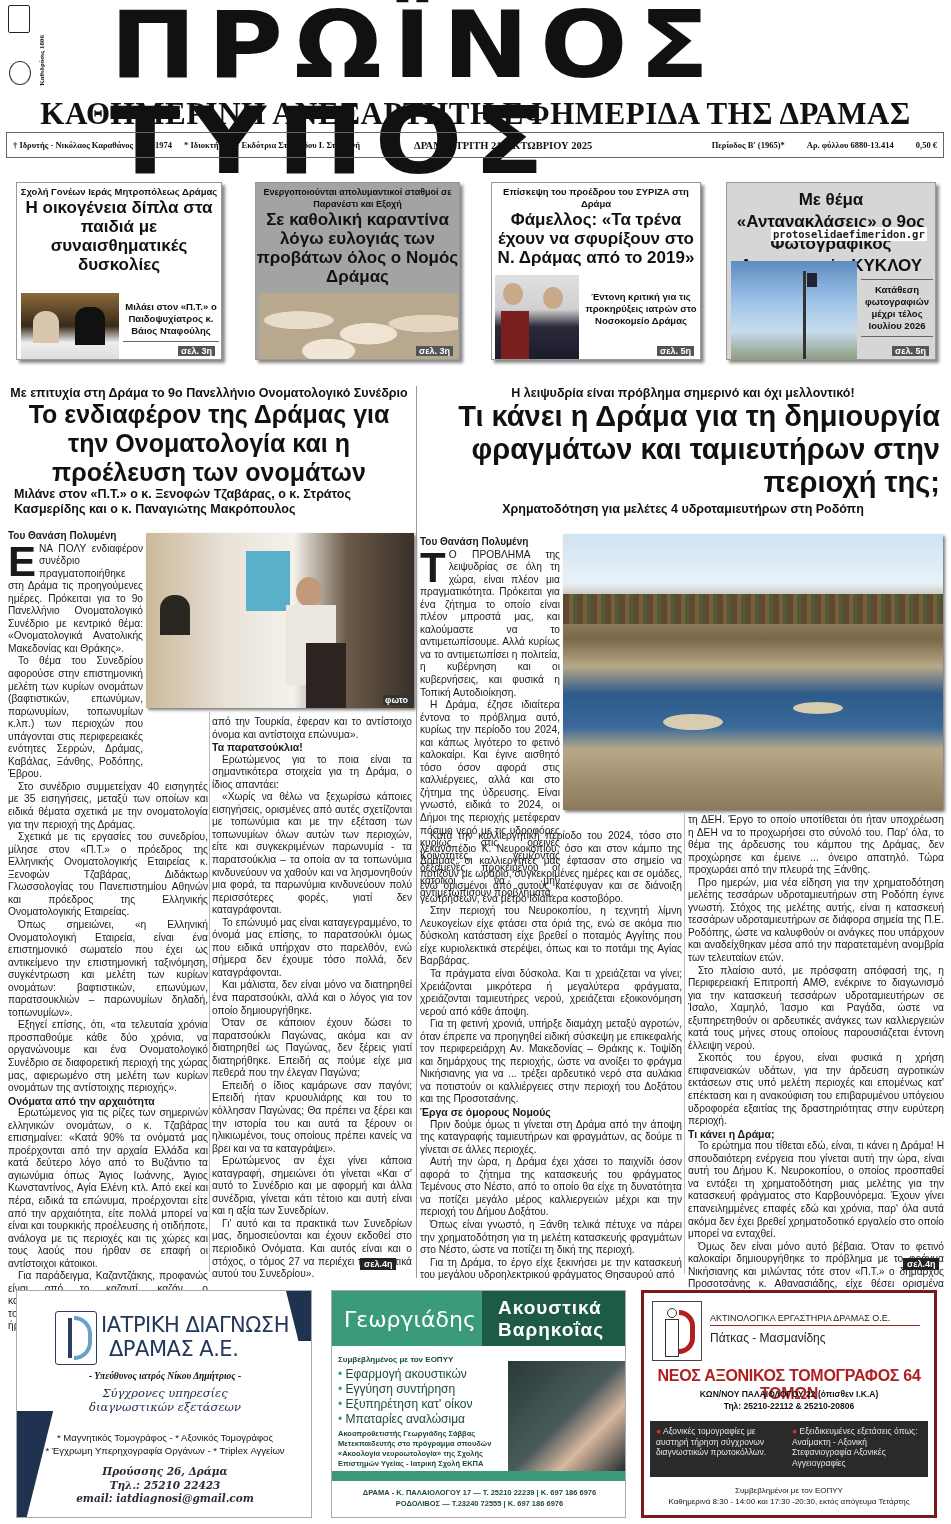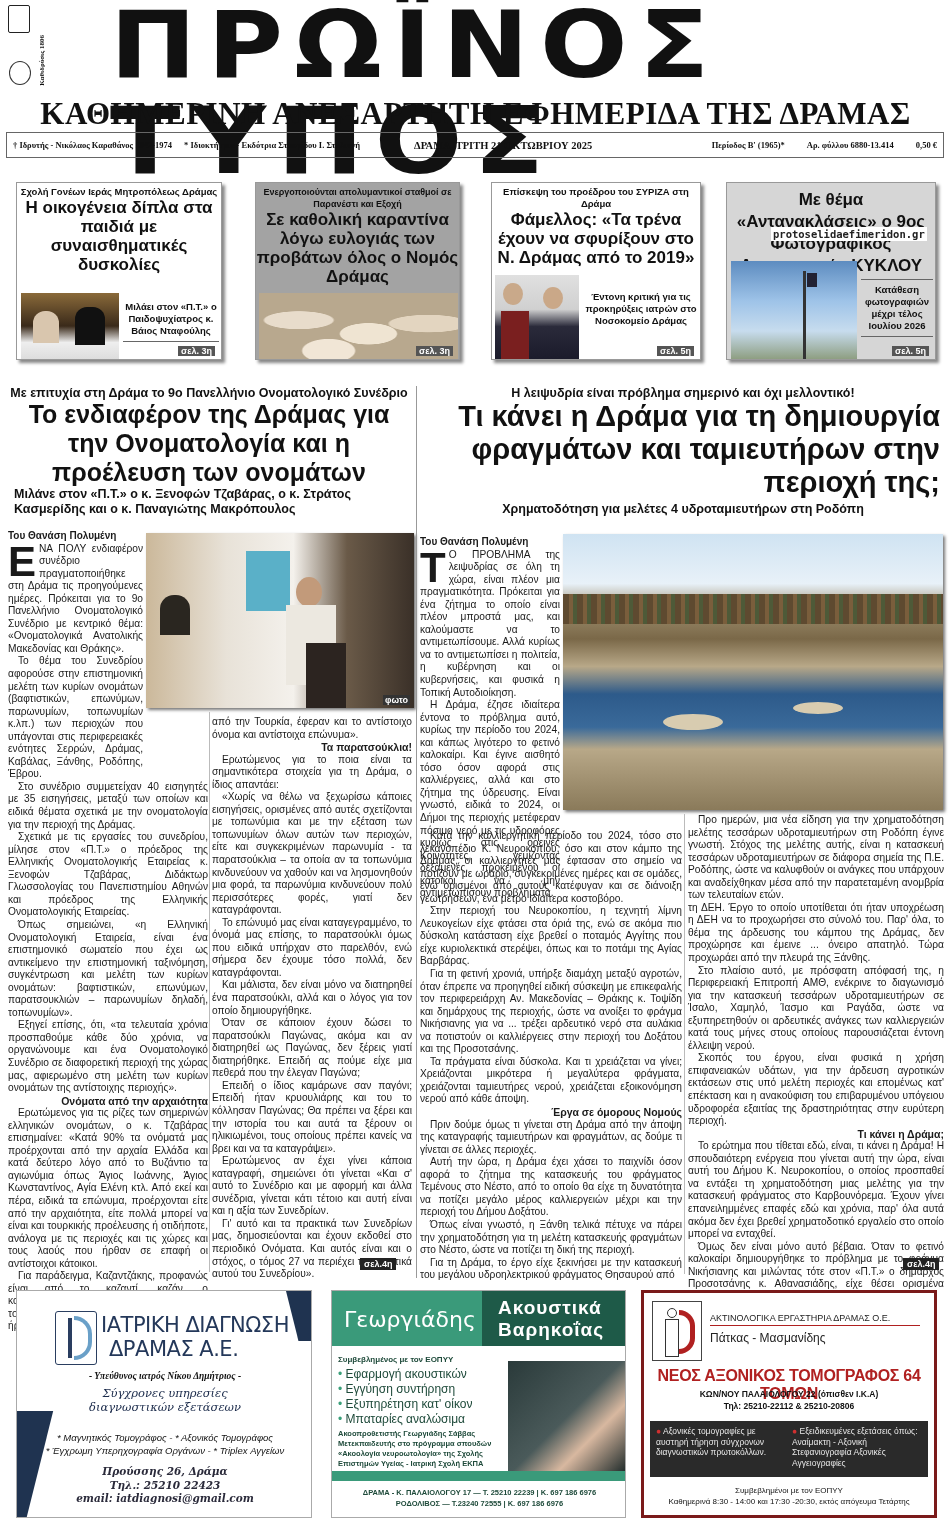--- a/index.html
+++ b/index.html
@@ -20,21 +20,21 @@
 .teaser .side{font-size:9.5px;font-weight:bold;line-height:12px}
 .teaser .page{position:absolute;right:6px;bottom:3px;font-size:9px;font-weight:bold;color:#fff;background:#555;padding:0 3px}
 .photo{position:absolute;overflow:hidden}
 
 .kick{font-size:12.5px;font-weight:bold;text-align:center}
 .h1{font-size:25px;font-weight:bold;text-align:center;line-height:29px}
 .h1b{font-size:29px;font-weight:bold;text-align:right;line-height:33px}
 .sub{font-size:12.5px;font-weight:bold;line-height:15px}
 .body{font-size:10.2px;line-height:12.55px;text-align:justify;color:#1a1a1a}
 .body p{text-indent:10px}
-.body h4{text-align:right;font-size:10.5px;font-weight:bold}
+.body h4{text-align:left;font-size:10.5px;font-weight:bold}
 .byline{font-size:10px;font-weight:bold}
 .dropcap{float:left;font-size:42px;line-height:36px;font-weight:bold;margin-right:3px;margin-top:1px}
 .pagebadge{background:#222;color:#fff;font-size:9px;font-weight:bold;padding:1px 4px;position:absolute}
 .colrule{width:1px;background:#bbb}
 
 .ad{top:1290px;height:228px;border:1px solid #aaa;overflow:hidden}
 </style>
 </head>
 <body>
 
@@ -154,32 +154,32 @@
 </div>
 
 <div class="abs body" style="left:420px;top:536px;width:140px">
   <div class="byline">Του Θανάση Πολυμένη</div>
   <span class="dropcap">Τ</span><span>Ο ΠΡΟΒΛΗΜΑ της λειψυδρίας σε όλη τη χώρα, είναι πλέον μια πραγματικότητα. Πρόκειται για ένα ζήτημα το οποίο είναι πλέον μπροστά μας, και καλούμαστε να το αντιμετωπίσουμε. Αλλά κυρίως να το αντιμετωπίσει η πολιτεία, η κυβέρνηση και οι κυβερνήσεις, και φυσικά η Τοπική Αυτοδιοίκηση.</span>
   <p>Η Δράμα, έζησε ιδιαίτερα έντονα το πρόβλημα αυτό, κυρίως την περίοδο του 2024, και κάπως λιγότερο το φετινό καλοκαίρι. Και έγινε αισθητό τόσο όσον αφορά στις καλλιέργειες, αλλά και στο ζήτημα της ύδρευσης. Είναι γνωστό, ειδικά το 2024, οι Δήμοι της περιοχής μετέφεραν πόσιμο νερό με τις υδροφόρες κυρίως στις ορεινές Κοινότητες, γεμίζοντας δεξαμενές, προκειμένου οι κάτοικοι να μην αντιμετωπίσουν προβλήματα.</p>
 </div>
 <div class="abs body" style="left:420px;top:830px;width:262px">
   <p>Κατά την καλλιεργητική περίοδο του 2024, τόσο στο λεκανοπέδιο Κ. Νευροκοπίου, όσο και στον κάμπο της Δράμας, οι καλλιεργητές μας έφτασαν στο σημείο να ποτίζουν με ωράριο, συγκεκριμένες ημέρες και σε ομάδες, ενώ ορισμένοι από αυτούς κατέφυγαν και σε διάνοιξη γεωτρήσεων, ένα μέτρο ιδιαίτερα κοστοβόρο.</p>
   <p>Στην περιοχή του Νευροκοπίου, η τεχνητή λίμνη Λευκογείων είχε φτάσει στα όριά της, ενώ σε ακόμα πιο δύσκολη κατάσταση είχε βρεθεί ο ποταμός Αγγίτης που είχε κυριολεκτικά στερέψει, όπως και το ποτάμι της Αγίας Βαρβάρας.</p>
+  <p>Τα πράγματα είναι δύσκολα. Και τι χρειάζεται να γίνει; Χρειάζονται μικρότερα ή μεγαλύτερα φράγματα, χρειάζονται ταμιευτήρες νερού, χρειάζεται εξοικονόμηση νερού από κάθε άποψη.</p>
   <p>Για τη φετινή χρονιά, υπήρξε διαμάχη μεταξύ αγροτών, όταν έπρεπε να προηγηθεί ειδική σύσκεψη με επικεφαλής τον περιφερειάρχη Αν. Μακεδονίας – Θράκης κ. Τοψίδη και δημάρχους της περιοχής, ώστε να ανοίξει το φράγμα Νικήσιανης για να ... τρέξει αρδευτικό νερό στα αυλάκια να ποτιστούν οι καλλιέργειες στην περιοχή του Δοξάτου και της Προσοτσάνης.</p>
-  <p>Τα πράγματα είναι δύσκολα. Και τι χρειάζεται να γίνει; Χρειάζονται μικρότερα ή μεγαλύτερα φράγματα, χρειάζονται ταμιευτήρες νερού, χρειάζεται εξοικονόμηση νερού από κάθε άποψη.</p>
   <h4>Έργα σε όμορους Νομούς</h4>
   <p>Πριν δούμε όμως τι γίνεται στη Δράμα από την άποψη της καταγραφής ταμιευτήρων και φραγμάτων, ας δούμε τι γίνεται σε άλλες περιοχές.</p>
   <p>Αυτή την ώρα, η Δράμα έχει χάσει το παιχνίδι όσον αφορά το ζήτημα της κατασκευής του φράγματος Τεμένους στο Νέστο, από το οποίο θα είχε τη δυνατότητα να ποτίζει μεγάλο μέρος καλλιεργειών μέχρι και την περιοχή του Δήμου Δοξάτου.</p>
   <p>Όπως είναι γνωστό, η Ξάνθη τελικά πέτυχε να πάρει την χρηματοδότηση για τη μελέτη κατασκευής φραγμάτων στο Νέστο, ώστε να ποτίζει τη δική της περιοχή.</p>
   <p>Για τη Δράμα, το έργο είχε ξεκινήσει με την κατασκευή του μεγάλου υδροηλεκτρικού φράγματος Θησαυρού από</p>
 </div>
 <div class="abs colrule" style="left:684px;top:814px;height:460px"></div>
 <div class="abs body" style="left:688px;top:814px;width:256px">
+  <p style="text-indent:0">τη ΔΕΗ. Έργο το οποίο υποτίθεται ότι ήταν υποχρέωση η ΔΕΗ να το προχωρήσει στο σύνολό του. Παρ' όλα, το θέμα της άρδευσης του κάμπου της Δράμας, δεν προχώρησε και έμεινε ... όνειρο απατηλό. Τώρα προχωράει από την πλευρά της Ξάνθης.</p>
   <p>Προ ημερών, μια νέα είδηση για την χρηματοδότηση μελέτης τεσσάρων υδροταμιευτήρων στη Ροδόπη έγινε γνωστή. Στόχος της μελέτης αυτής, είναι η κατασκευή τεσσάρων υδροταμιευτήρων σε διάφορα σημεία της Π.Ε. Ροδόπης, ώστε να καλυφθούν οι ανάγκες που υπάρχουν και αναδείχθηκαν μέσα από την παρατεταμένη ανομβρία των τελευταίων ετών.</p>
-  <p style="text-indent:0">τη ΔΕΗ. Έργο το οποίο υποτίθεται ότι ήταν υποχρέωση η ΔΕΗ να το προχωρήσει στο σύνολό του. Παρ' όλα, το θέμα της άρδευσης του κάμπου της Δράμας, δεν προχώρησε και έμεινε ... όνειρο απατηλό. Τώρα προχωράει από την πλευρά της Ξάνθης.</p>
   <p>Στο πλαίσιο αυτό, με πρόσφατη απόφασή της, η Περιφερειακή Επιτροπή ΑΜΘ, ενέκρινε το διαγωνισμό για την κατασκευή τεσσάρων υδροταμιευτήρων σε Ίσαλο, Χαμηλό, Ίασμο και Ραγάδα, ώστε να εξυπηρετηθούν οι αρδευτικές ανάγκες των καλλιεργειών κατά τους μήνες στους οποίους παρουσιάζεται έντονη έλλειψη νερού.</p>
   <p>Σκοπός του έργου, είναι φυσικά η χρήση επιφανειακών υδάτων, για την άρδευση αγροτικών εκτάσεων στις υπό μελέτη περιοχές και επομένως κατ' επέκταση και η ανακούφιση του επιβαρυμένου υπόγειου υδροφορέα εξαιτίας της δραστηριότητας στην ευρύτερη περιοχή.</p>
   <h4>Τι κάνει η Δράμα;</h4>
   <p>Το ερώτημα που τίθεται εδώ, είναι, τι κάνει η Δράμα! Η σπουδαιότερη ενέργεια που γίνεται αυτή την ώρα, είναι αυτή του Δήμου Κ. Νευροκοπίου, ο οποίος προσπαθεί να εντάξει τη χρηματοδότηση μιας μελέτης για την κατασκευή φράγματος στο Καρβουνόρεμα. Έχουν γίνει επανειλημμένες επαφές εδώ και χρόνια, παρ' όλα αυτά ακόμα δεν έχει βρεθεί χρηματοδοτικό εργαλείο στο οποίο μπορεί να ενταχθεί.</p>
   <p>Όμως δεν είναι μόνο αυτό βέβαια. Όταν το φετινό καλοκαίρι δημιουργήθηκε το πρόβλημα με το φράγμα Νικήσιανης και μιλώντας τότε στον «Π.Τ.» ο δήμαρχος Προσοτσάνης κ. Αθανασιάδης, είχε θέσει ορισμένα ζητήματα.</p>
 </div>
 <div class="pagebadge" style="left:903px;top:1258px">σελ.4η</div>
 
 <div class="abs ad" style="left:16px;width:296px;background:#fff;text-align:center">
   <div class="abs" style="left:-20px;top:120px;width:40px;height:130px;background:#1f3350;transform:skewX(-14deg)"></div>
@@ -190,21 +190,21 @@
   </div>
   <div class="abs" style="left:84px;top:22px;font-size:21px;color:#24385a;font-family:'DejaVu Sans',sans-serif;letter-spacing:-0.5px;line-height:24px;text-align:left">
     <div>ΙΑΤΡΙΚΗ ΔΙΑΓΝΩΣΗ</div>
     <div style="padding-left:8px">ΔΡΑΜΑΣ Α.Ε.</div>
   </div>
   <div class="abs" style="left:0;width:296px;top:80px;font-family:'Liberation Serif',serif;font-style:italic;font-weight:bold;font-size:9.5px">- Υπεύθυνος ιατρός Νίκου Δημήτριος -</div>
   <div class="abs" style="left:0;width:296px;top:95px;font-family:'DejaVu Serif',serif;font-style:italic;font-size:11.5px;color:#1a2a4a;line-height:14px">
     <div>Σύγχρονες υπηρεσίες</div>
     <div>διαγνωστικών εξετάσεων</div>
   </div>
-  <div class="abs" style="left:0;width:296px;top:140px;font-style:italic;font-size:9.5px;line-height:13px">
+  <div class="abs" style="left:0;width:296px;top:140px;font-size:9.5px;line-height:13px">
     <div>* Μαγνητικός Τομογράφος - * Αξονικός Τομογράφος</div>
     <div>* Έγχρωμη Υπερηχογραφία Οργάνων - * Triplex Αγγείων</div>
   </div>
   <div class="abs" style="left:0;width:296px;top:174px;font-family:'DejaVu Serif',serif;font-style:italic;font-weight:bold;font-size:10.5px;line-height:13.5px;color:#2a2a3a">
     <div>Προύσσης 26, Δράμα</div>
     <div>Τηλ.: 25210 22423</div>
     <div>email: iatdiagnosi@gmail.com</div>
   </div>
 </div>
 

